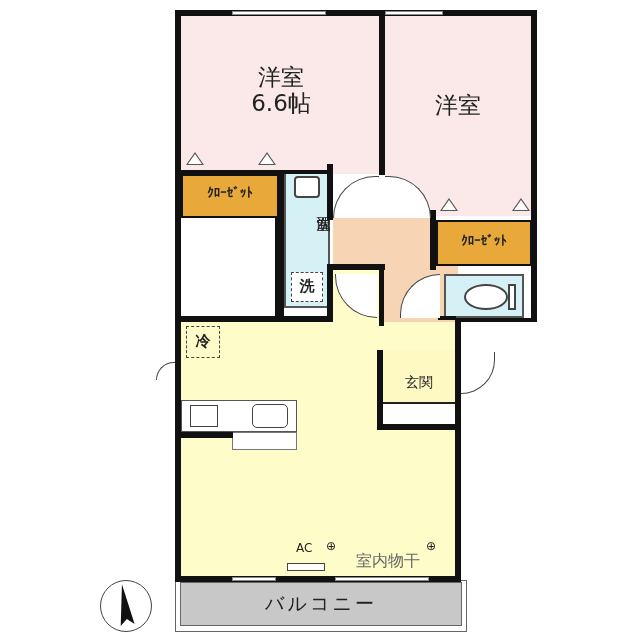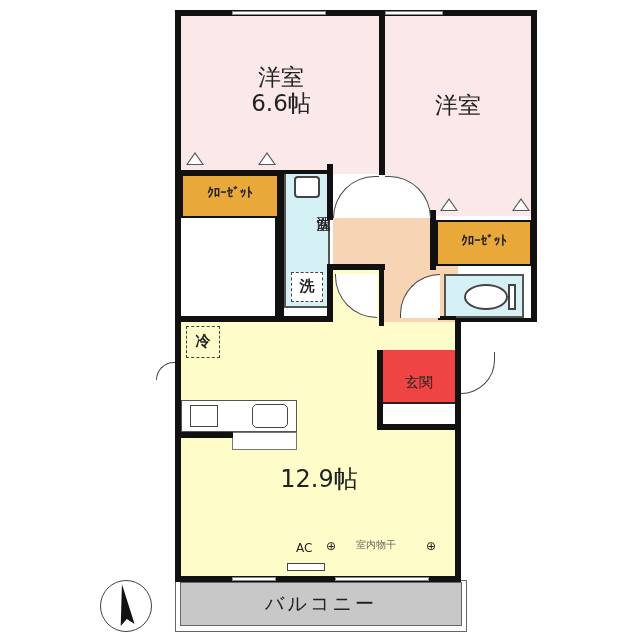--- a/index.html
+++ b/index.html
@@ -41,21 +41,21 @@
     <div class="abs" style="left:5px;top:100px;width:32px;height:30px;border:1.5px dashed #444;background:#fff;">
       <div class="lbl" style="left:0;right:0;top:5px;font-size:15px;font-weight:bold;">洗</div>
     </div>
   </div>
 
   <div class="abs" style="left:444px;top:274px;width:80px;height:44px;background:#d6f1f6;border:2px solid #555;">
     <div class="abs" style="left:18px;top:8px;width:44px;height:26px;border:2px solid #444;border-radius:50%;background:#fff;"></div>
     <div class="abs" style="left:62px;top:8px;width:8px;height:26px;border:2px solid #444;background:#fff;"></div>
   </div>
 
-  <div class="abs" style="left:383px;top:350px;width:72px;height:76px;background:#ef4444;">
+  <div class="abs" style="left:383px;top:350px;width:72px;height:76px;background:#fef9c3;">
     <div class="lbl" style="left:0;right:0;top:24px;font-size:14px;">玄関</div>
     <div class="abs" style="left:0;top:52px;width:72px;height:24px;background:#fff;border-top:2px solid #222;"></div>
   </div>
 
   <div class="abs" style="left:186px;top:326px;width:34px;height:32px;border:1.5px dashed #444;background:#fefcc8;">
     <div class="lbl" style="left:0;right:0;top:6px;font-size:15px;font-weight:bold;">冷</div>
   </div>
 
   <div class="abs" style="left:181px;top:400px;width:116px;height:32px;background:#fff;border:1.5px solid #555;">
     <div class="abs" style="left:8px;top:4px;width:28px;height:22px;border:1.5px solid #444;background:#fff;"></div>
@@ -65,27 +65,26 @@
   <div class="wall" style="left:181px;top:432px;width:52px;height:6px;"></div>
 
   <div class="lbl" style="left:181px;top:64px;width:200px;font-size:23px;">
     <div>洋室</div>
     <div>6.6帖</div>
   </div>
   <div class="lbl" style="left:385px;top:92px;width:146px;font-size:23px;">
     <div>洋室</div>
   </div>
   <div class="lbl" style="left:181px;top:466px;width:276px;font-size:24px;">
-    <div>12.9帖</div>
   </div>
 
   <div class="lbl" style="left:296px;top:542px;font-size:12px;">AC</div>
   <div class="abs" style="left:287px;top:563px;width:38px;height:8px;border:1.5px solid #444;background:#fff;"></div>
   <div class="lbl" style="left:326px;top:540px;font-size:12px;">⊕</div>
-  <div class="lbl" style="left:356px;top:539px;font-size:10px;color:#666;text-align:center;">室内物干</div>
+  <div class="lbl" style="left:356px;top:552px;font-size:16px;color:#666;text-align:center;">室内物干</div>
   <div class="lbl" style="left:426px;top:540px;font-size:12px;">⊕</div>
 
   <div class="abs" style="left:175px;top:580px;width:292px;height:52px;border:1.5px solid #666;background:#fff;"></div>
   <div class="abs" style="left:180px;top:582px;width:282px;height:44px;background:#c8c8c8;border:1.5px solid #666;">
     <div class="lbl" style="left:0;right:0;top:10px;font-size:19px;letter-spacing:3px;">バルコニー</div>
   </div>
 
   <div class="wall" style="left:175px;top:10px;width:6px;height:572px;"></div>
   <div class="wall" style="left:175px;top:10px;width:362px;height:6px;"></div>
   <div class="wall" style="left:379px;top:10px;width:6px;height:165px;"></div>

